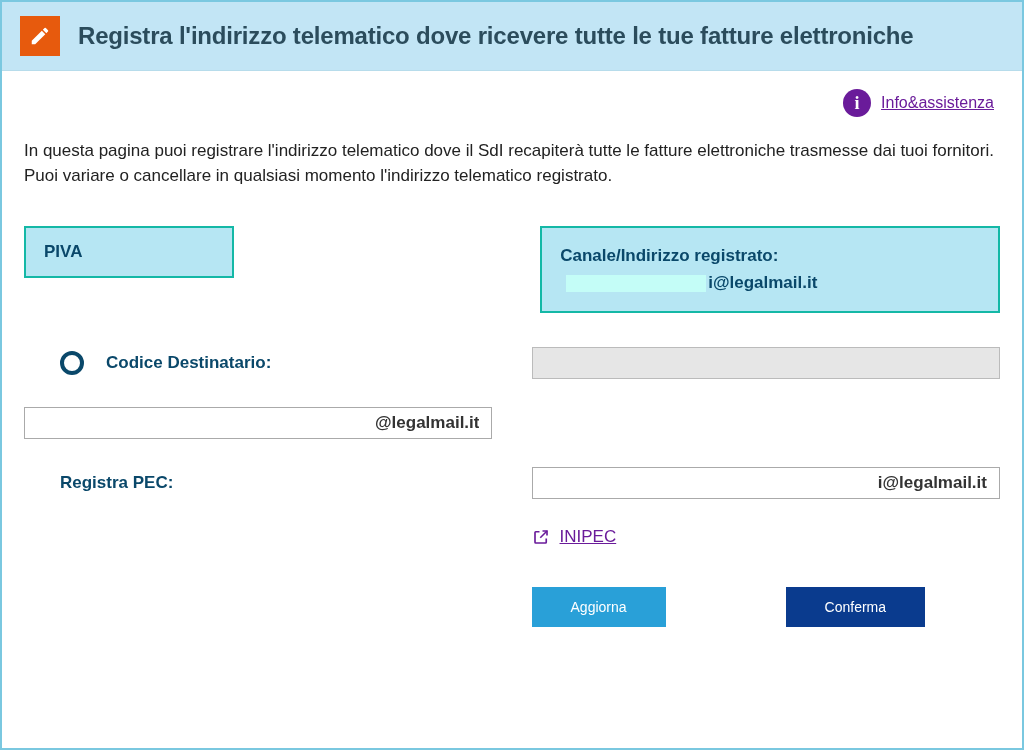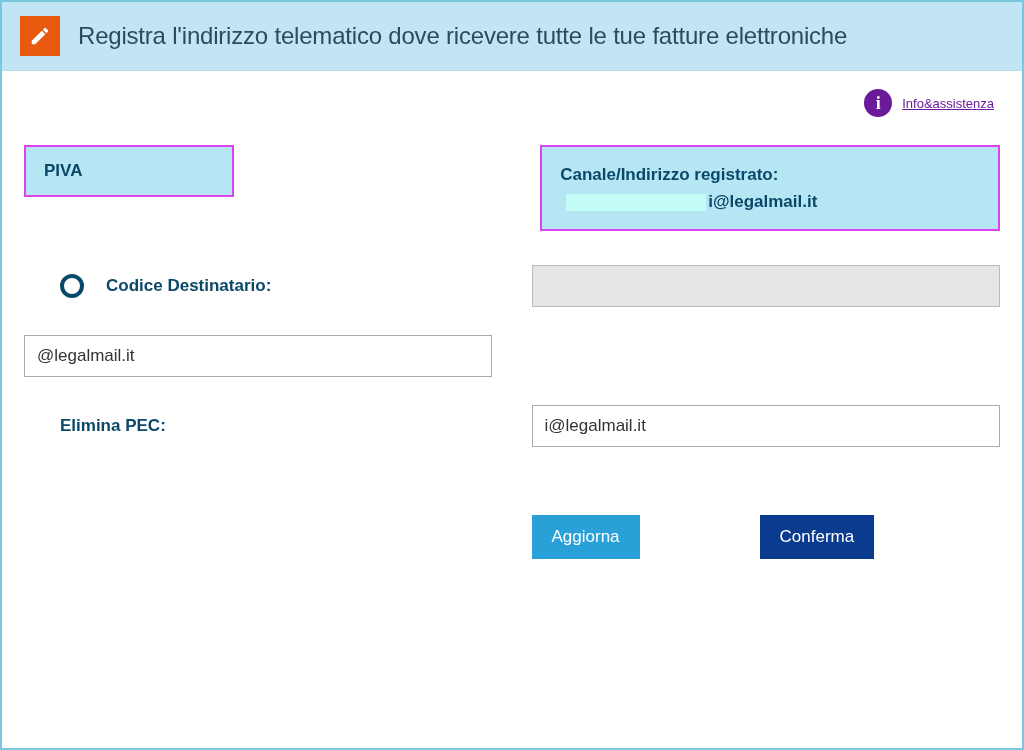--- a/index.html
+++ b/index.html
@@ -31,21 +31,21 @@
     background: #e75a0d;
     display: flex;
     align-items: center;
     justify-content: center;
     margin-right: 18px;
     flex-shrink: 0;
   }
   .header-icon svg { fill: #fff; }
   .header-title {
     font-size: 24px;
-    font-weight: 400;
+    font-weight: 700;
     color: #2b4c5c;
     letter-spacing: -0.2px;
   }
 
   .info-row {
     display: flex;
     justify-content: flex-end;
     align-items: center;
     padding: 18px 28px 0 28px;
   }
@@ -59,21 +59,21 @@
     font-size: 18px;
     font-family: Georgia, serif;
     display: flex;
     align-items: center;
     justify-content: center;
     margin-right: 10px;
   }
   .info-link {
     color: #6a1b9a;
     text-decoration: underline;
-    font-size: 13px;
+    font-size: 16px;
   }
 
   .description {
     padding: 22px 28px 10px 22px;
     font-size: 17px;
     line-height: 1.45;
     color: #222;
   }
 
   .boxes-row {
@@ -83,21 +83,21 @@
   }
   .left-col {
     width: 52%;
   }
   .right-col {
     width: 48%;
     margin-left: 18px;
   }
   .info-box {
     background: #b6e6f3;
-    border: 2px solid #d946ef;
+    border: 2px solid #14b8a6;
     padding: 14px 18px;
     color: #0a486a;
     font-weight: 700;
     font-size: 17px;
   }
   .info-box.left {
     width: 210px;
   }
   .info-box.right {
     width: 100%;
@@ -155,27 +155,28 @@
   }
   .form-label {
     color: #0a486a;
     font-weight: 700;
     font-size: 17px;
   }
   .form-label.plain { margin-left: 0; }
 
   .input {
     width: 100%;
-    height: 42px;
+    height: 32px;
     border: 1px solid #aaa;
     padding: 0 12px;
     font-size: 17px;
-    text-align: left;
+    text-align: right;
     color: #333;
     background: #fff;
+    font-weight: bold;
   }
   .input.disabled {
     background: #e6e6e6;
     border: 1px solid #bbb;
   }
 
   .ext-link-row {
     padding-left: 0;
     color: #6a1b9a;
     font-size: 17px;
@@ -192,22 +193,22 @@
   .ext-link { text-decoration: underline; color: #6a1b9a; }
 
   .actions {
     padding: 40px 0 0 0;
     display: flex;
     gap: 120px;
   }
   .btn {
     border: none;
     color: #fff;
-    font-size: 17px;
-    padding: 12px 20px;
+    font-size: 14px;
+    padding: 12px 39px;
     cursor: pointer;
   }
   .btn-update { background: #29a0d8; }
   .btn-delete { background: #0a3b8e; }
 </style>
 </head>
 <body>
 
 <div class="card">
 
@@ -218,20 +219,21 @@
         </svg>
     </div>
     <div class="header-title">Registra l'indirizzo telematico dove ricevere tutte le tue fatture elettroniche</div>
   </div>
 
   <div class="info-row">
     <div class="info-icon">i</div>
     <a href="#" class="info-link">Info&amp;assistenza</a>
   </div>
 
+  <div class="description">In questa pagina puoi registrare l'indirizzo telematico dove il SdI recapiterà tutte le fatture elettroniche trasmesse dai tuoi fornitori. Puoi variare o cancellare in qualsiasi momento l'indirizzo telematico registrato.</div>
 
   <div class="boxes-row">
     <div class="left-col">
       <div class="info-box left">
         <span>PIVA</span>
       </div>
     </div>
     <div class="right-col">
       <div class="info-box right">
         <div>Canale/Indirizzo registrato:</div>
@@ -255,30 +257,40 @@
     </div>
 
     <div class="form-row">
       <div class="form-right">
         <input class="input" value="@legalmail.it" style="">
       </div>
     </div>
 
     <div class="form-row">
       <div class="form-left">
-        <div class="form-label plain">Elimina PEC:</div>
+        <div class="form-label plain">Registra PEC:</div>
       </div>
       <div class="form-right">
         <input class="input" value="i@legalmail.it" style="">
       </div>
     </div>
 
     <div class="form-row" style="margin-bottom:0">
       <div class="form-left"></div>
       <div class="form-right">
+        <div class="ext-link-row">
+          <span class="ext-icon">
+            <svg viewBox="0 0 24 24">
+                <path d="M14 4h6v6"></path>
+                <path d="M20 4l-9 9"></path>
+                <path d="M19 14v5a1 1 0 0 1-1 1H5a1 1 0 0 1-1-1V6a1 1 0 0 1 1-1h5"></path>
+              </svg>
+          </span>
+          <a href="#" class="ext-link">INIPEC</a>
+        </div>
 
         <div class="actions">
           <button class="btn btn-update">Aggiorna</button>
           <button class="btn btn-delete">Conferma</button>
         </div>
       </div>
     </div>
 
   </div>
 

